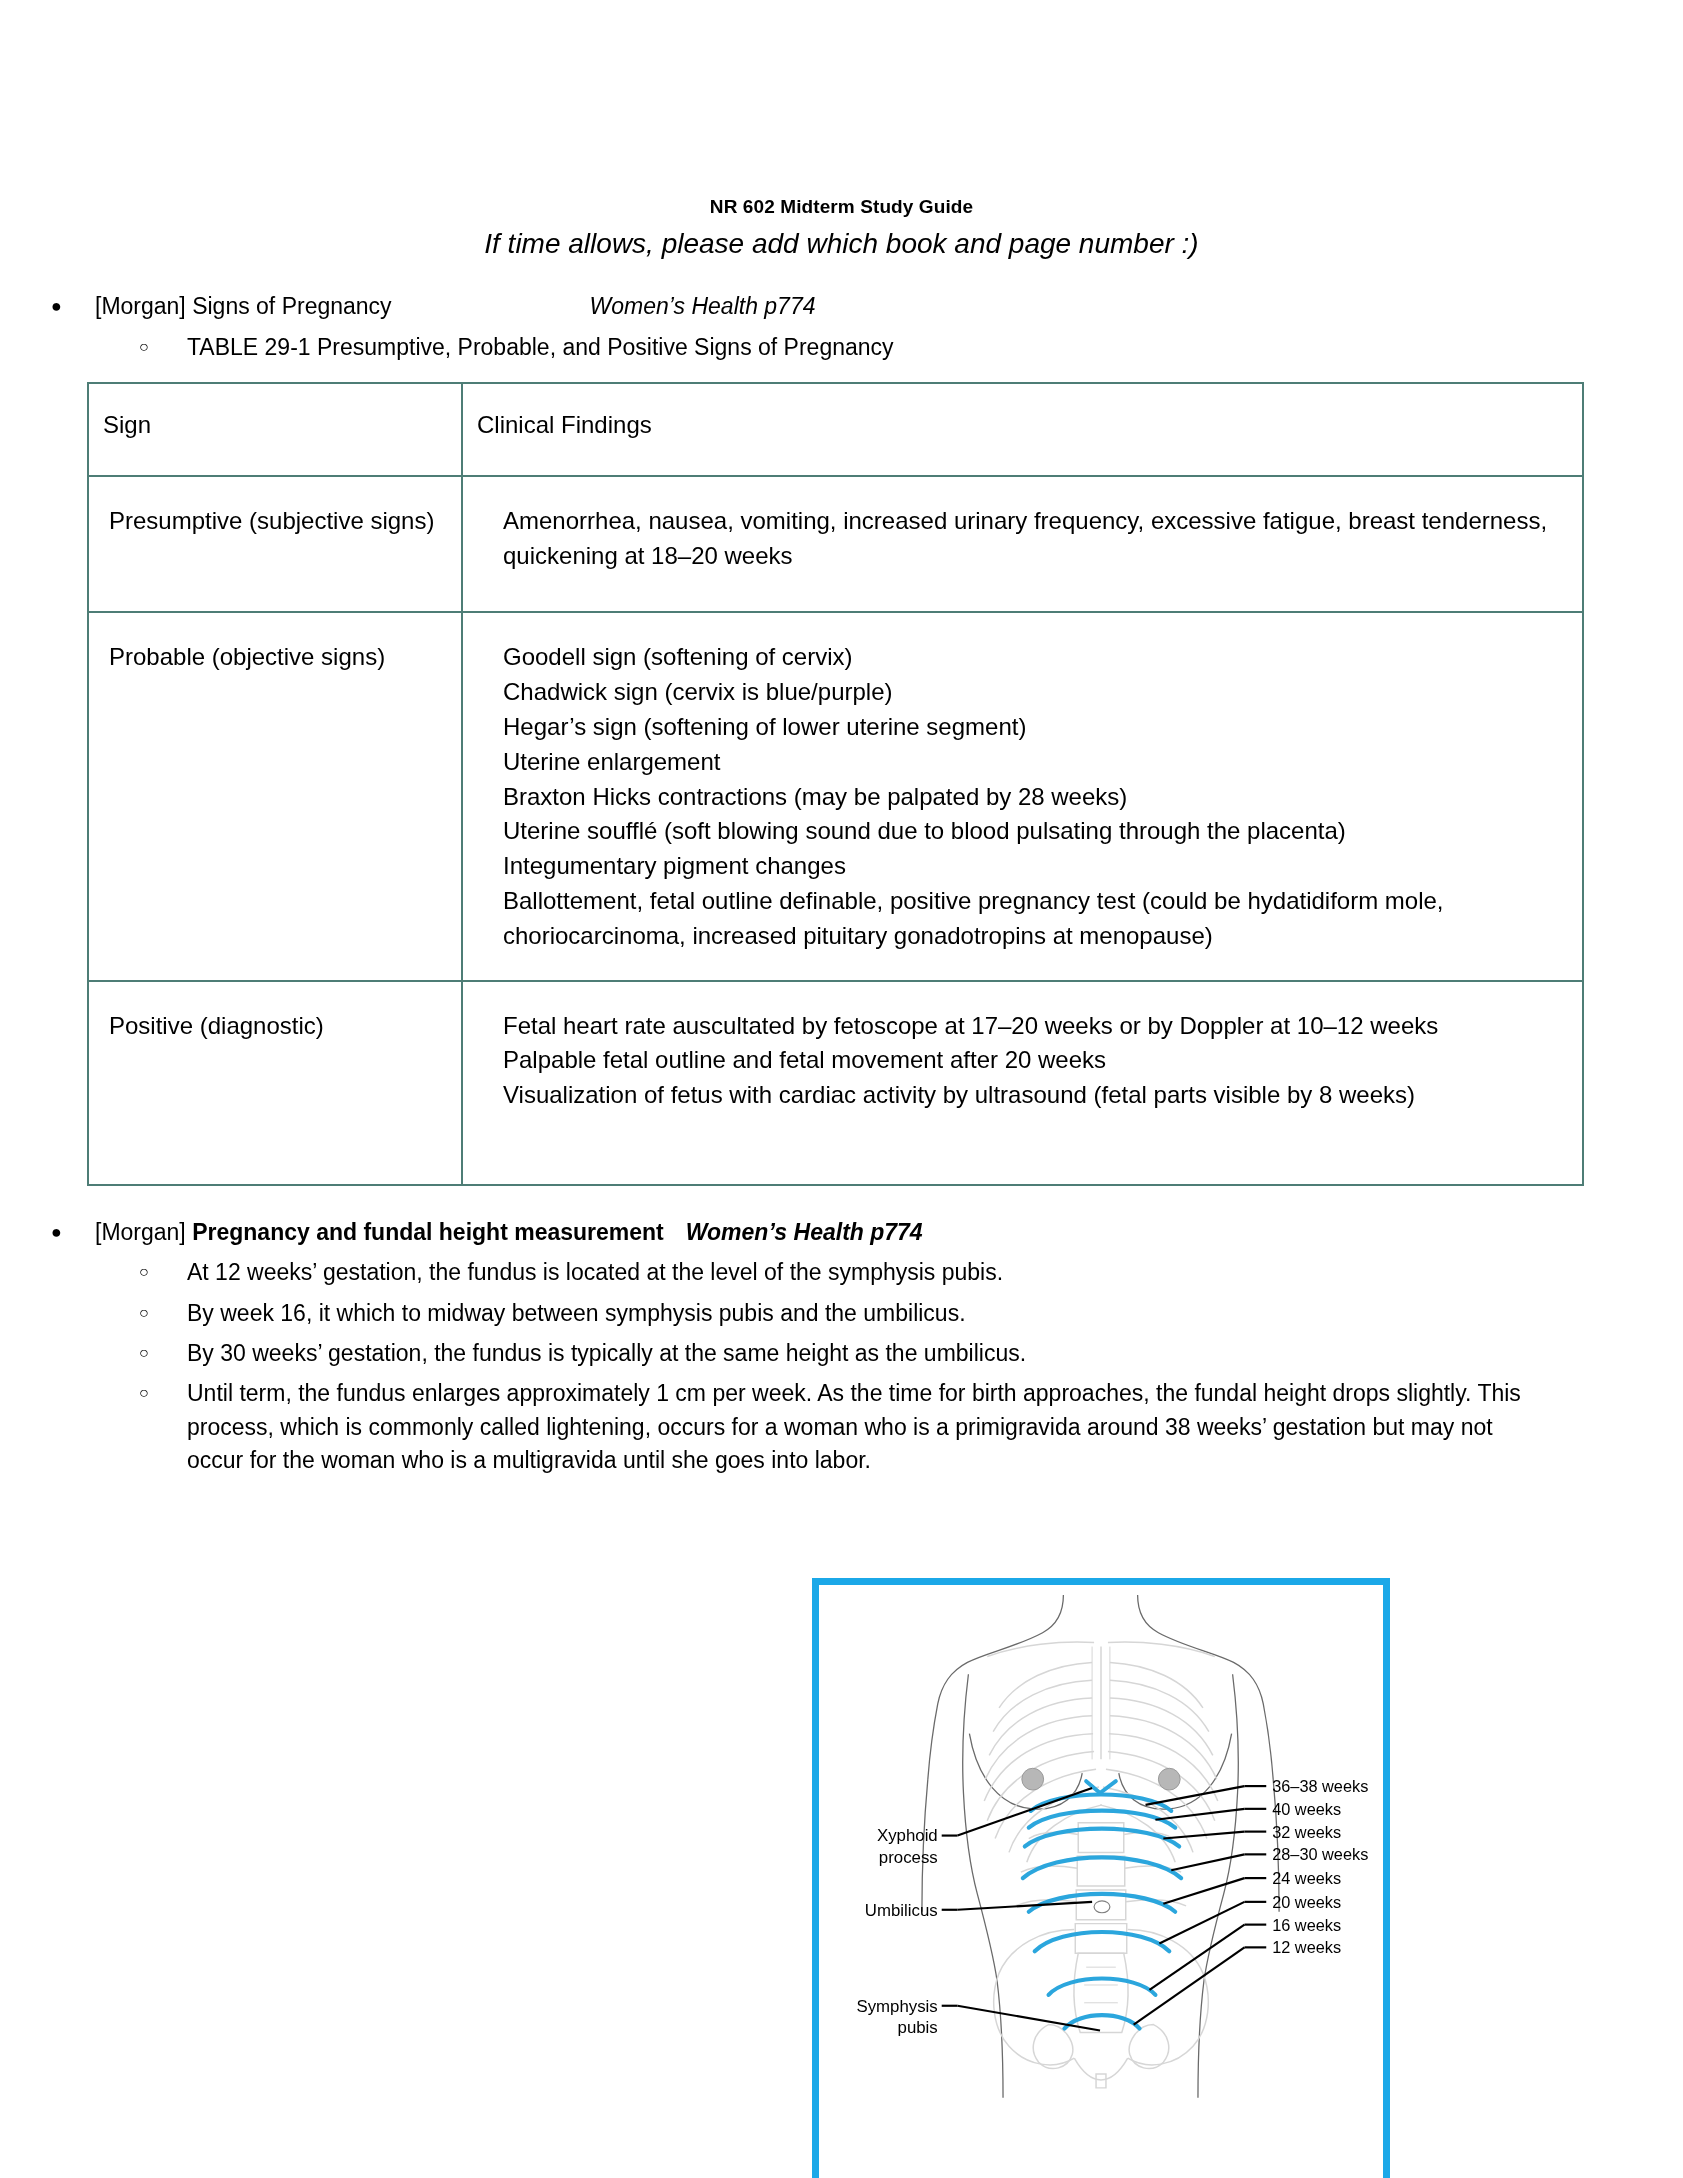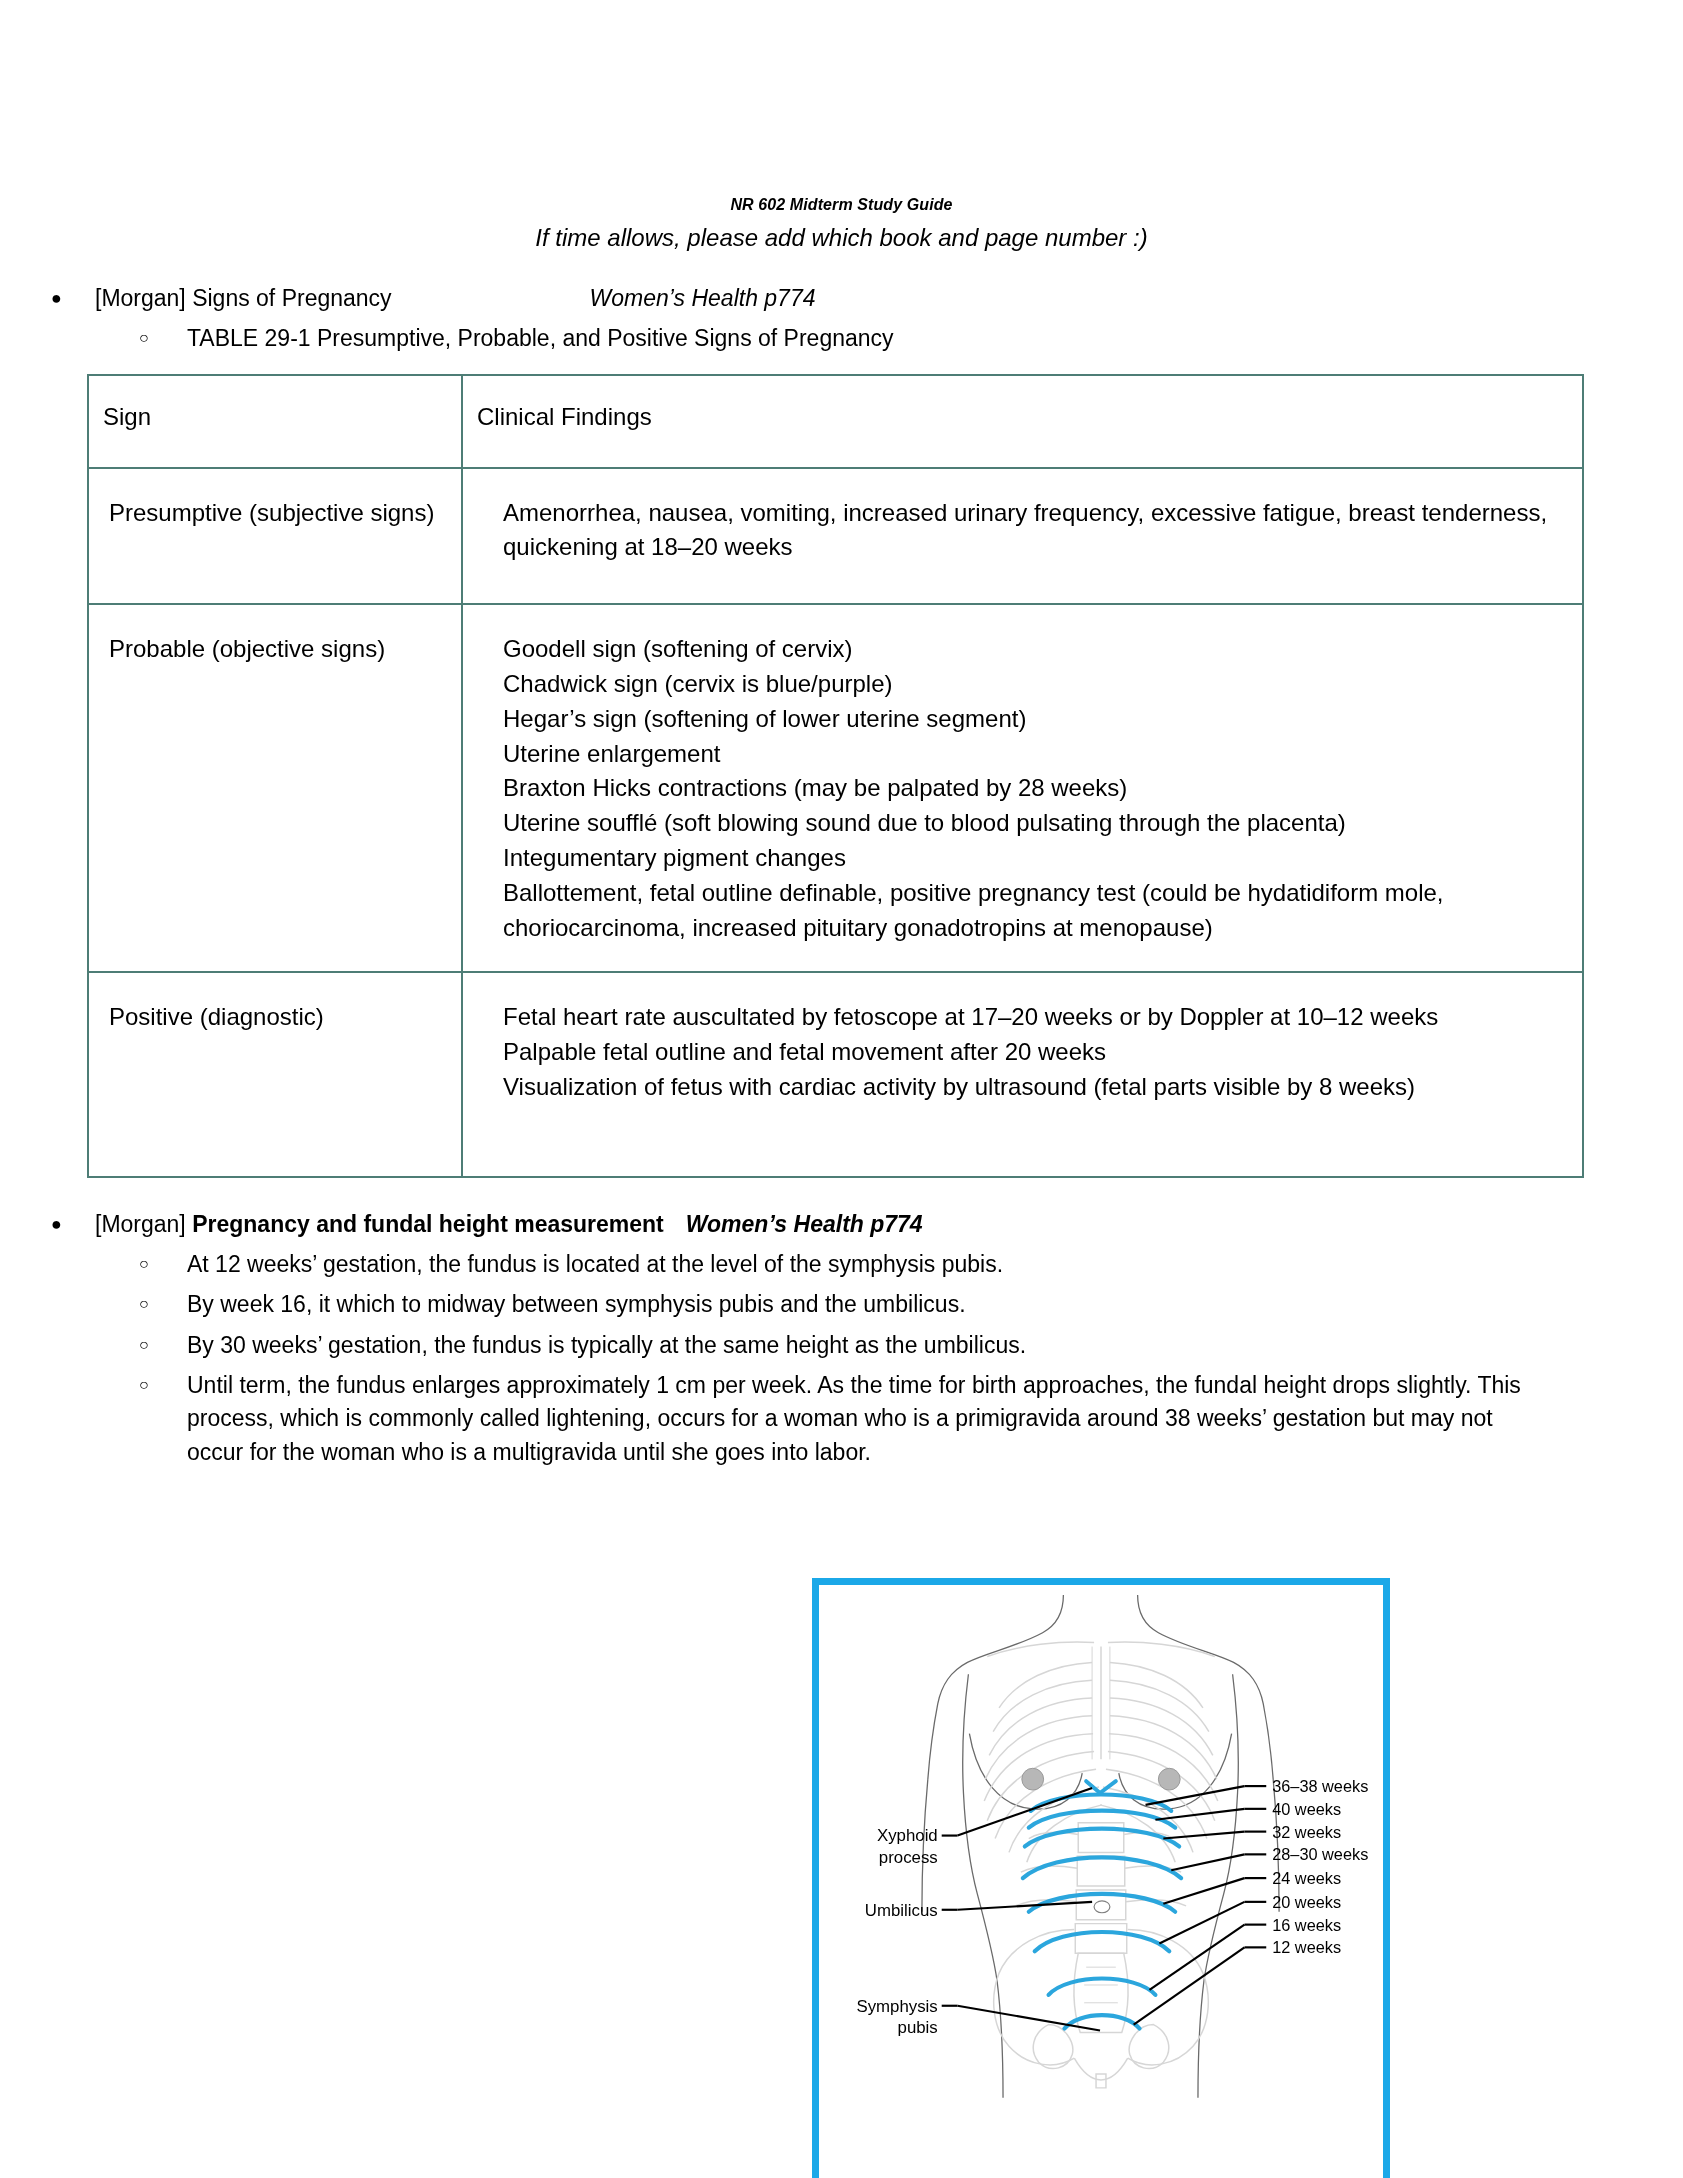--- a/index.html
+++ b/index.html
@@ -22,28 +22,27 @@
     height: 2178px;
     padding: 0;
   }
 
   
   .title-block {
     text-align: center;
     margin-top: 196px;
   }
   .doc-title {
-    font-size: 16px;
+    font-size: 19px;
     font-weight: bold;
     letter-spacing: 0.1px;
     line-height: 1.18;
-    font-style: italic;
   }
   .doc-subtitle {
-    font-size: 24px;
+    font-size: 28px;
     font-style: italic;
     line-height: 1.18;
     margin-top: 9px;
   }
 
   
   .bullet-l1 {
     display: flex;
     align-items: flex-start;
     margin-left: 51px;

